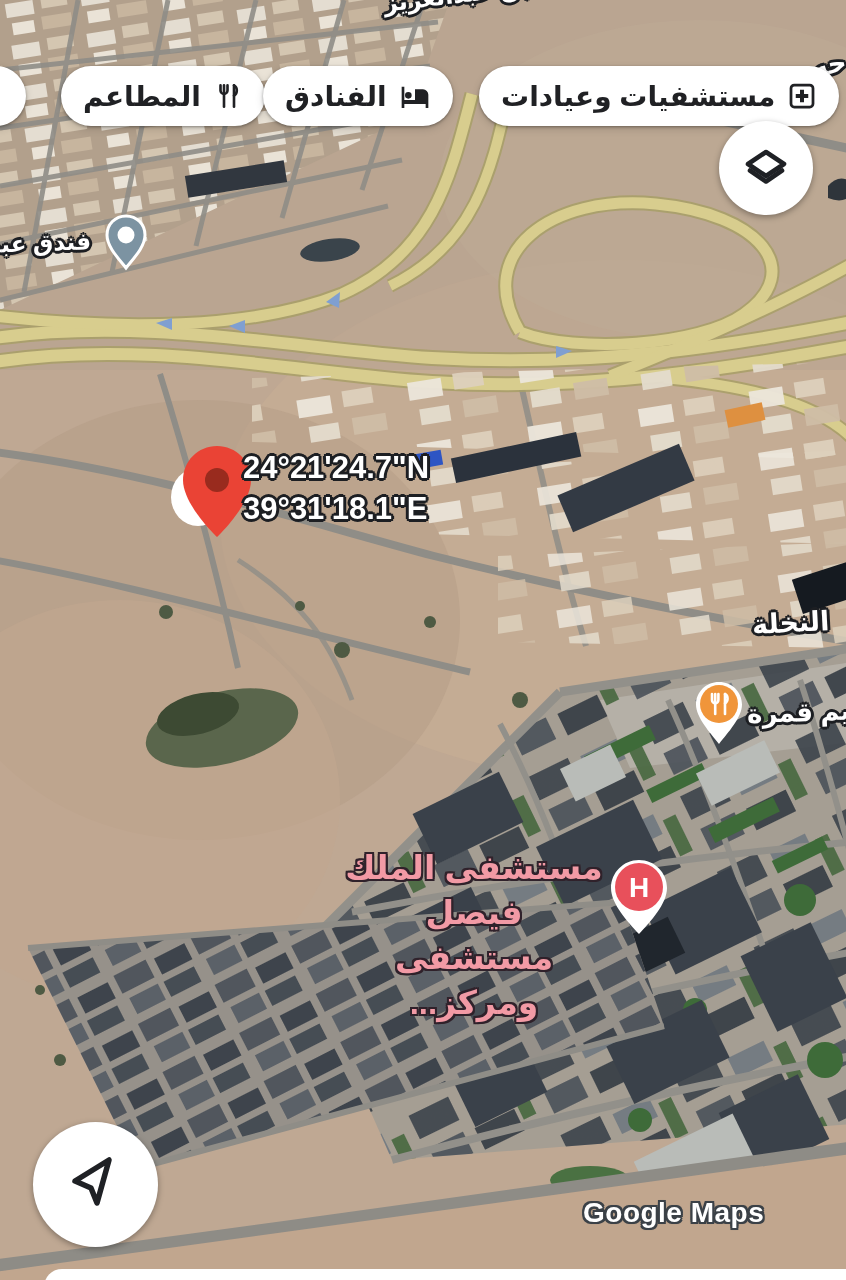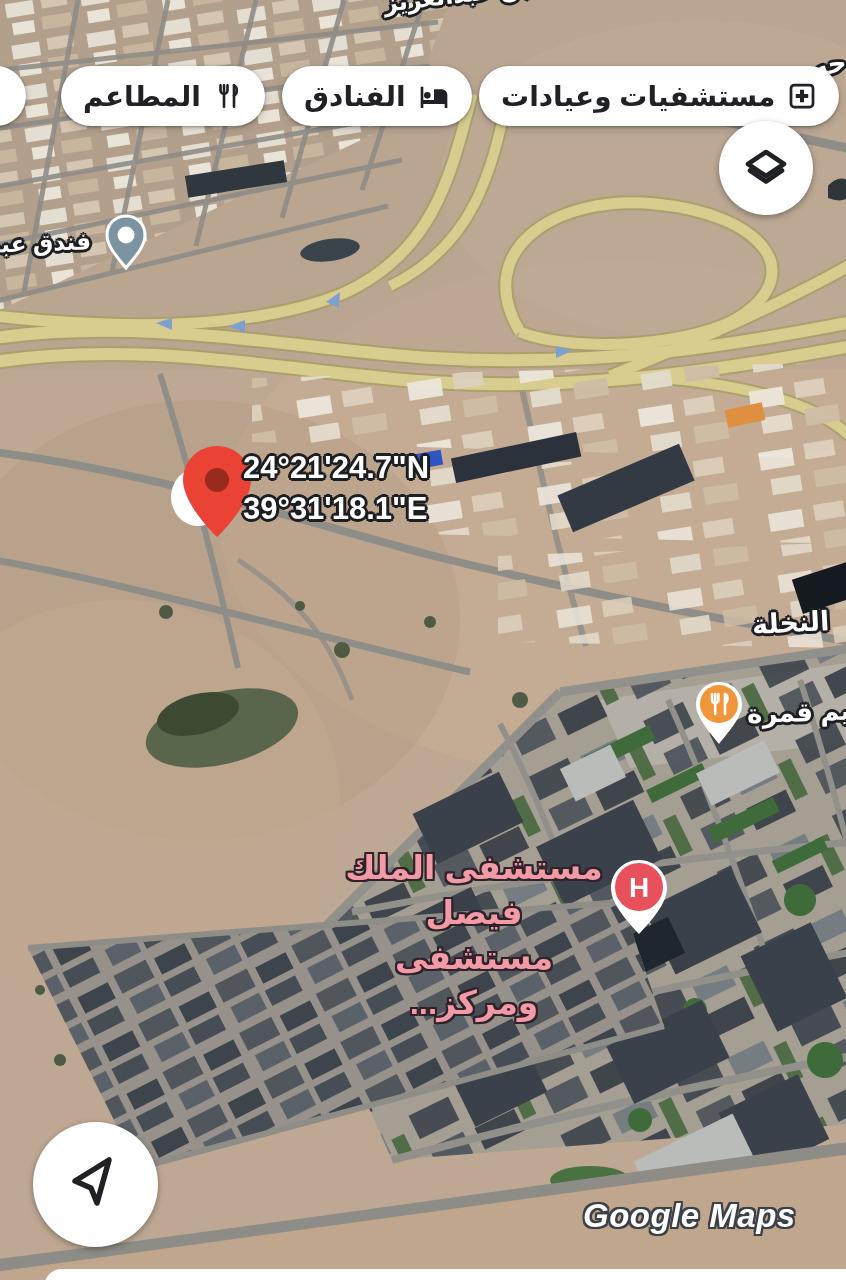--- a/index.html
+++ b/index.html
@@ -48,29 +48,28 @@
   .hospital-label{
     position:absolute;left:340px;top:845px;width:268px;text-align:center;
     color:#f29aa5;font-weight:700;font-size:33px;line-height:45px;direction:rtl;
     --o:#30222b;
     text-shadow:
       -2px -2px 0 var(--o),-2px 0 0 var(--o),-2px 2px 0 var(--o),
       0 -2px 0 var(--o),0 2px 0 var(--o),
       2px -2px 0 var(--o),2px 0 0 var(--o),2px 2px 0 var(--o);
   }
   .watermark{
-    position:absolute;left:583px;top:1197px;color:#fff;font-size:33px;
+    position:absolute;left:583px;top:1197px;color:#fff;font-size:28px;
     font-weight:600;letter-spacing:.5px;
     --o:#3b4147;
     text-shadow:
       -2px -2px 0 var(--o),-2px 0 0 var(--o),-2px 2px 0 var(--o),
       0 -2px 0 var(--o),0 2px 0 var(--o),
       2px -2px 0 var(--o),2px 0 0 var(--o),2px 2px 0 var(--o),
       0 0 3px var(--o);
-    font-style: italic;
   }
   .bottom-sheet{
     position:absolute;left:44px;top:1269px;width:822px;height:20px;
     background:#fff;border-radius:18px 18px 0 0;
   }
 </style>
 </head>
 <body>
 
 <div class="stage">
@@ -255,21 +254,21 @@
       <g stroke="#202124" stroke-width="2.1" stroke-linecap="round" fill="none">
         <path d="M6 3.5v4a2.8 2.8 0 0 0 5.6 0v-4"></path>
         <path d="M8.8 3.5v17"></path>
         <path d="M16.8 3.5v17"></path>
         <path d="M16.8 3.5c2.6 1.2 3.4 6 0 8.2"></path>
       </g>
     </svg>
     <span>المطاعم</span>
   </div>
 
-  <div class="chip" style="left:282px;justify-content:center;">
+  <div class="chip" style="left:263px;justify-content:center;">
     <svg width="32" height="32" viewBox="0 0 24 24">
       <path d="M7 14a2.5 2.5 0 1 0 0-5 2.5 2.5 0 0 0 0 5zm13-7h-8v8H4V5H2v16h2v-3h16v3h2V11a4 4 0 0 0-4-4z" fill="#202124"></path>
     </svg>
     <span>الفنادق</span>
   </div>
 
   <div class="chip" style="left:479px;">
     <svg width="30" height="30" viewBox="0 0 24 24">
       <rect x="3.2" y="3.2" width="17.6" height="17.6" rx="2.6" fill="none" stroke="#202124" stroke-width="2.2"></rect>
       <path d="M12 7v10M7 12h10" stroke="#202124" stroke-width="3.2"></path>

